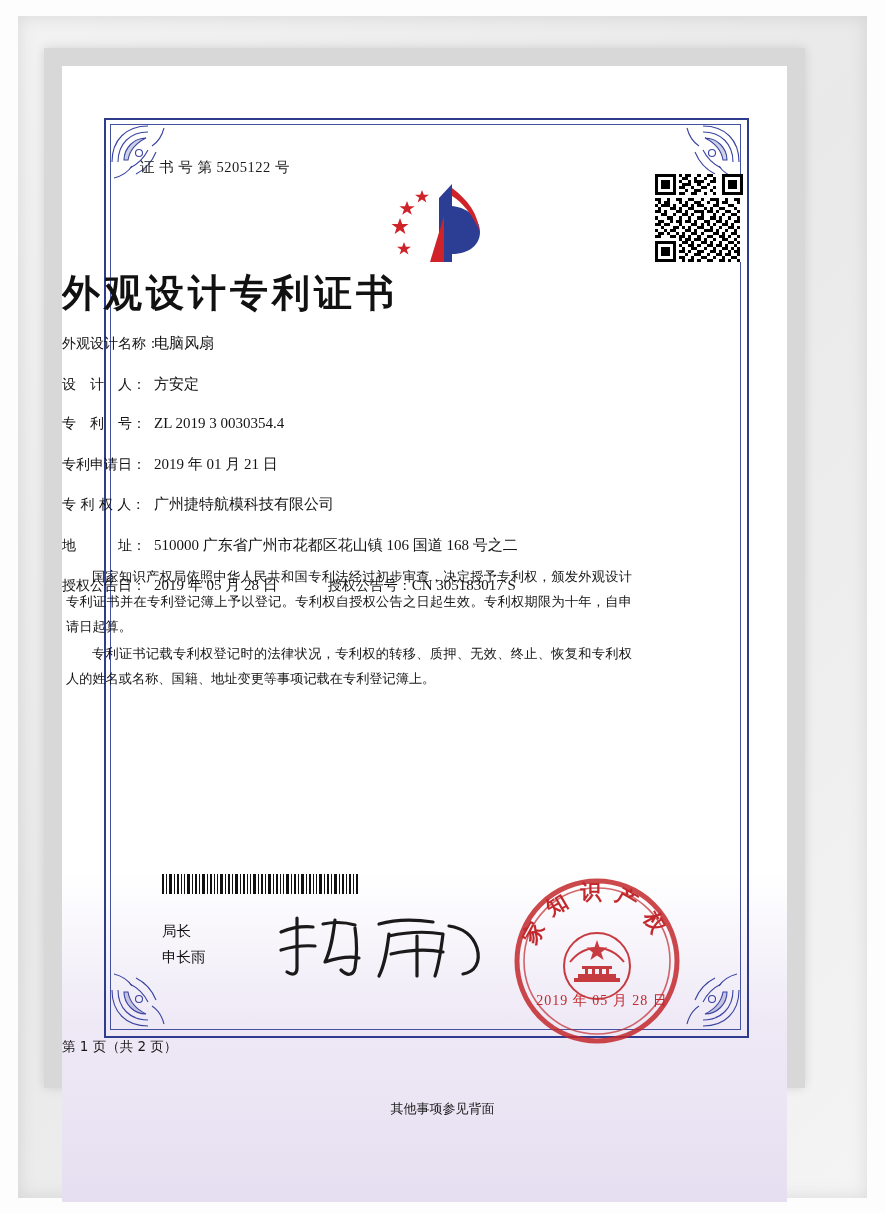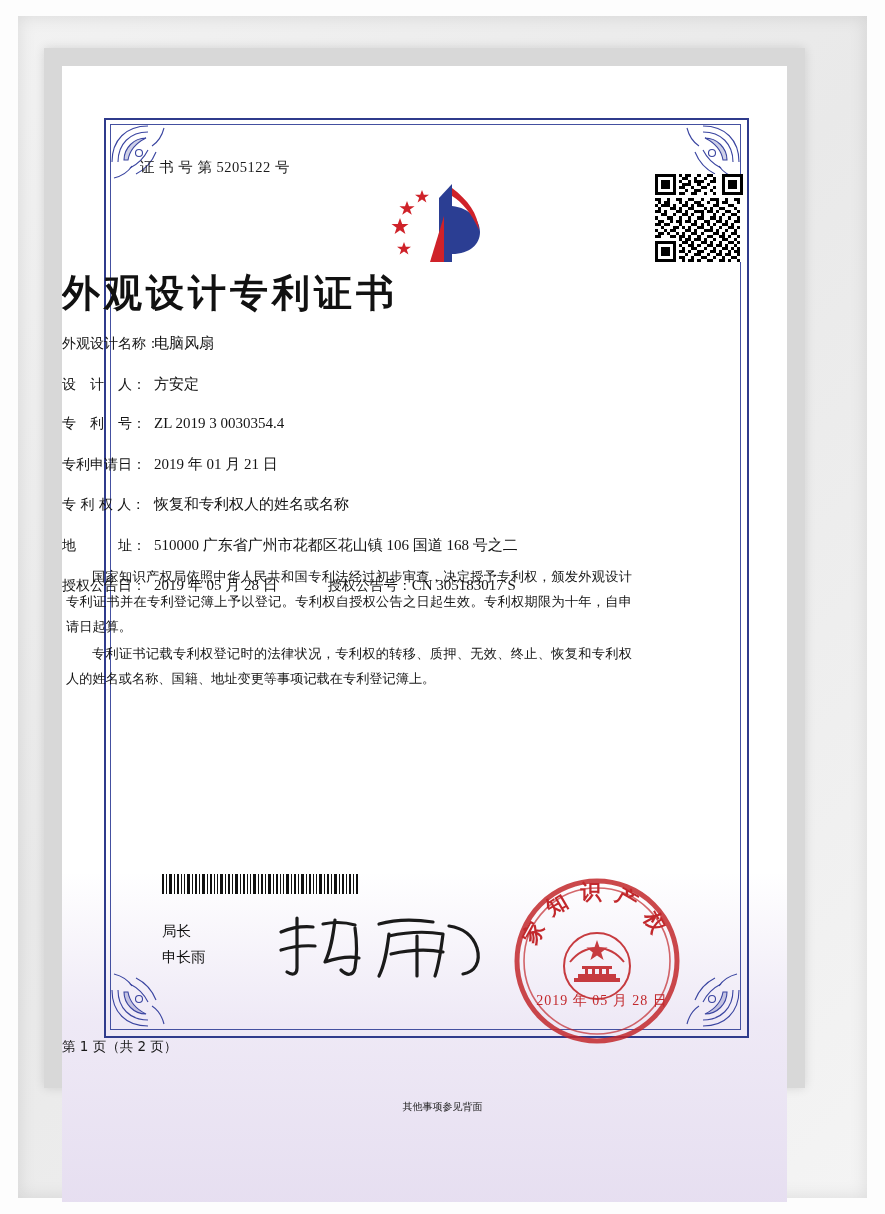--- a/index.html
+++ b/index.html
@@ -224,21 +224,21 @@
     font-size: 13.5px;
     color: #1a1a1a;
   }
 
   .footnote {
     position: absolute;
     left: 0; top: 1100px;
     width: 885px;
     text-align: center;
     font-family: "DejaVu Sans", sans-serif;
-    font-size: 10px;
+    font-size: 13px;
     color: #1a1a1a;
   }
 </style>
 </head>
 <body>
 
 <div class="page">
 
   <div class="scan-frame"></div>
   <div class="scan-frame-inner"></div>
@@ -550,21 +550,21 @@
 
       <div class="field-row">
         <span class="field-label lbl-w">专　利　号：</span><span class="field-value">ZL 2019 3 0030354.4</span>
       </div>
 
       <div class="field-row">
         <span class="field-label lbl-w">专利申请日：</span><span class="field-value">2019 年 01 月 21 日</span>
       </div>
 
       <div class="field-row">
-        <span class="field-label lbl-w">专 利 权 人：</span><span class="field-value">恢复和专利权人的姓名或名称</span>
+        <span class="field-label lbl-w">专 利 权 人：</span><span class="field-value">广州捷特航模科技有限公司</span>
       </div>
 
       <div class="field-row">
         <span class="field-label lbl-w">地　　　址：</span><span class="field-value">510000 广东省广州市花都区花山镇 106 国道 168 号之二</span>
       </div>
 
       <div class="field-row split">
         <span class="field-label lbl-w">授权公告日：</span><span class="field-value">2019 年 05 月 28 日</span><span class="second-label">授权公告号：</span><span class="field-value">CN 305183017 S</span>
       </div>
 

